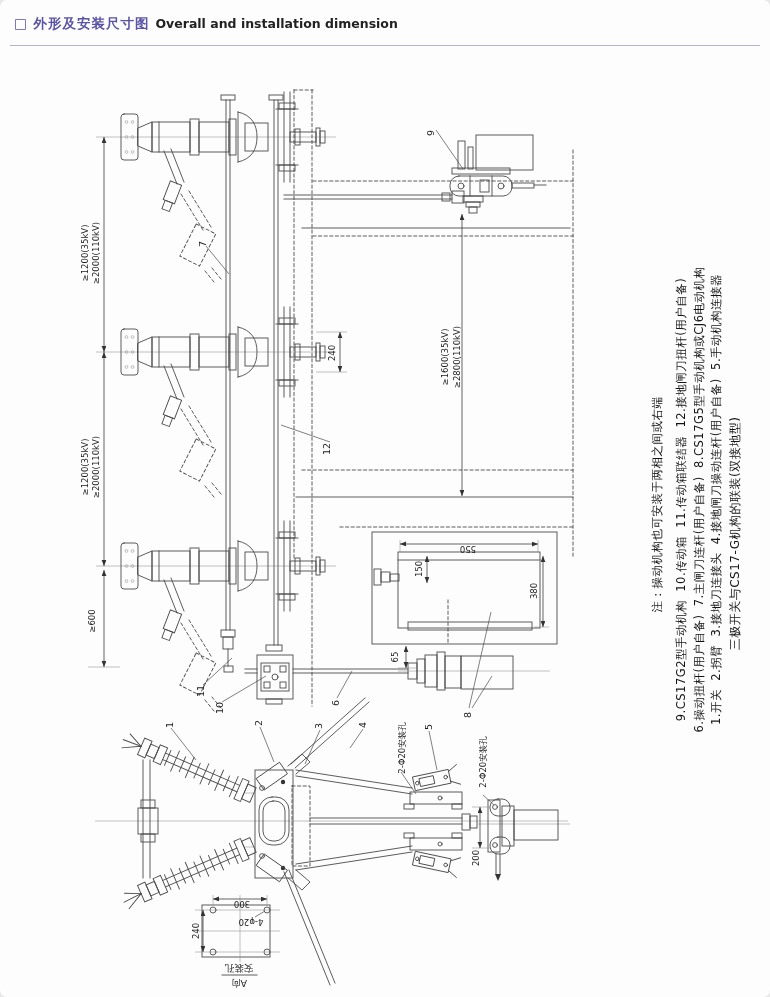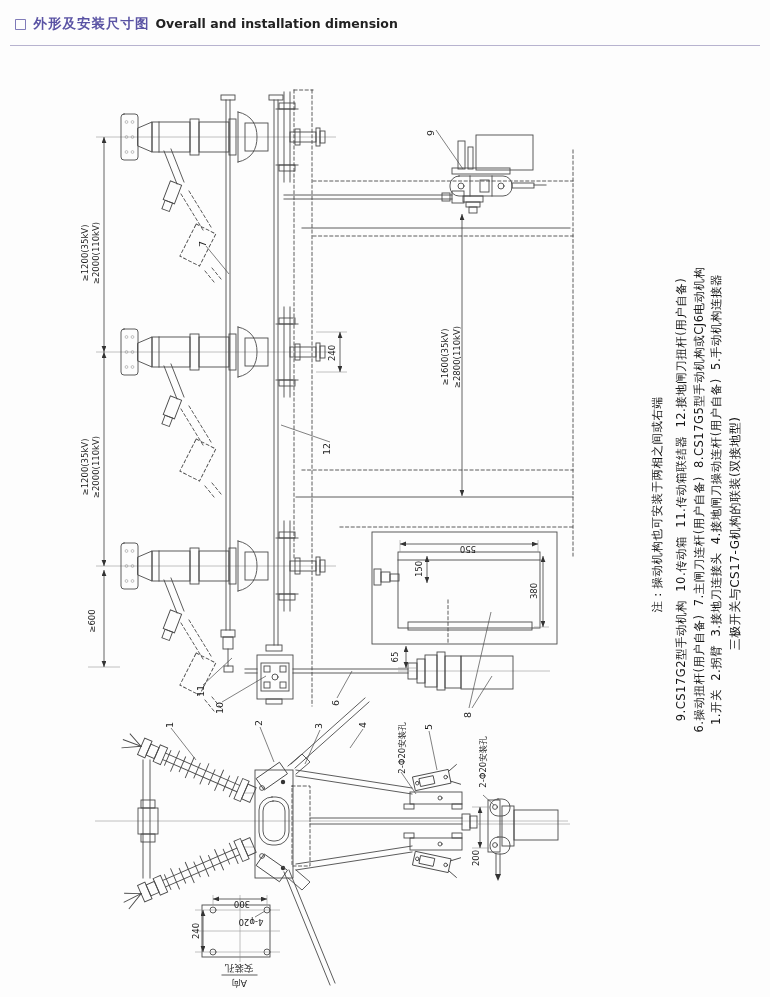--- a/index.html
+++ b/index.html
@@ -1,17 +1,17 @@
 <!DOCTYPE html>
 <html><head>
 <meta charset="utf-8">
 <style>
   html,body{margin:0;padding:0;background:#e8e8e8;}
   #page{position:relative;width:770px;height:997px;background:#fdfdfd;margin:0 auto;overflow:hidden;
-        font-family:"DejaVu Sans","Liberation Sans",sans-serif;}
+        font-family:"DejaVu Sans","Liberation Sans",sans-serif;border-radius:7px;}
   
   #hdr{position:absolute;left:14px;top:13px;white-space:nowrap;}
   #hdr .zh{color:#5a53a4;font-weight:bold;font-size:13.5px;letter-spacing:1px;}
   #hdr .en{color:#222;font-weight:bold;font-size:12.5px;margin-left:6px;}
   #rule{position:absolute;left:10px;right:10px;top:45px;height:1px;background:#b7b3cf;}
   
   .cap{position:absolute;width:860px;text-align:center;transform:rotate(-90deg);
        white-space:pre;font-size:11.5px;color:#141414;letter-spacing:.5px;}
   .cap.tt{font-size:12px;}
   

